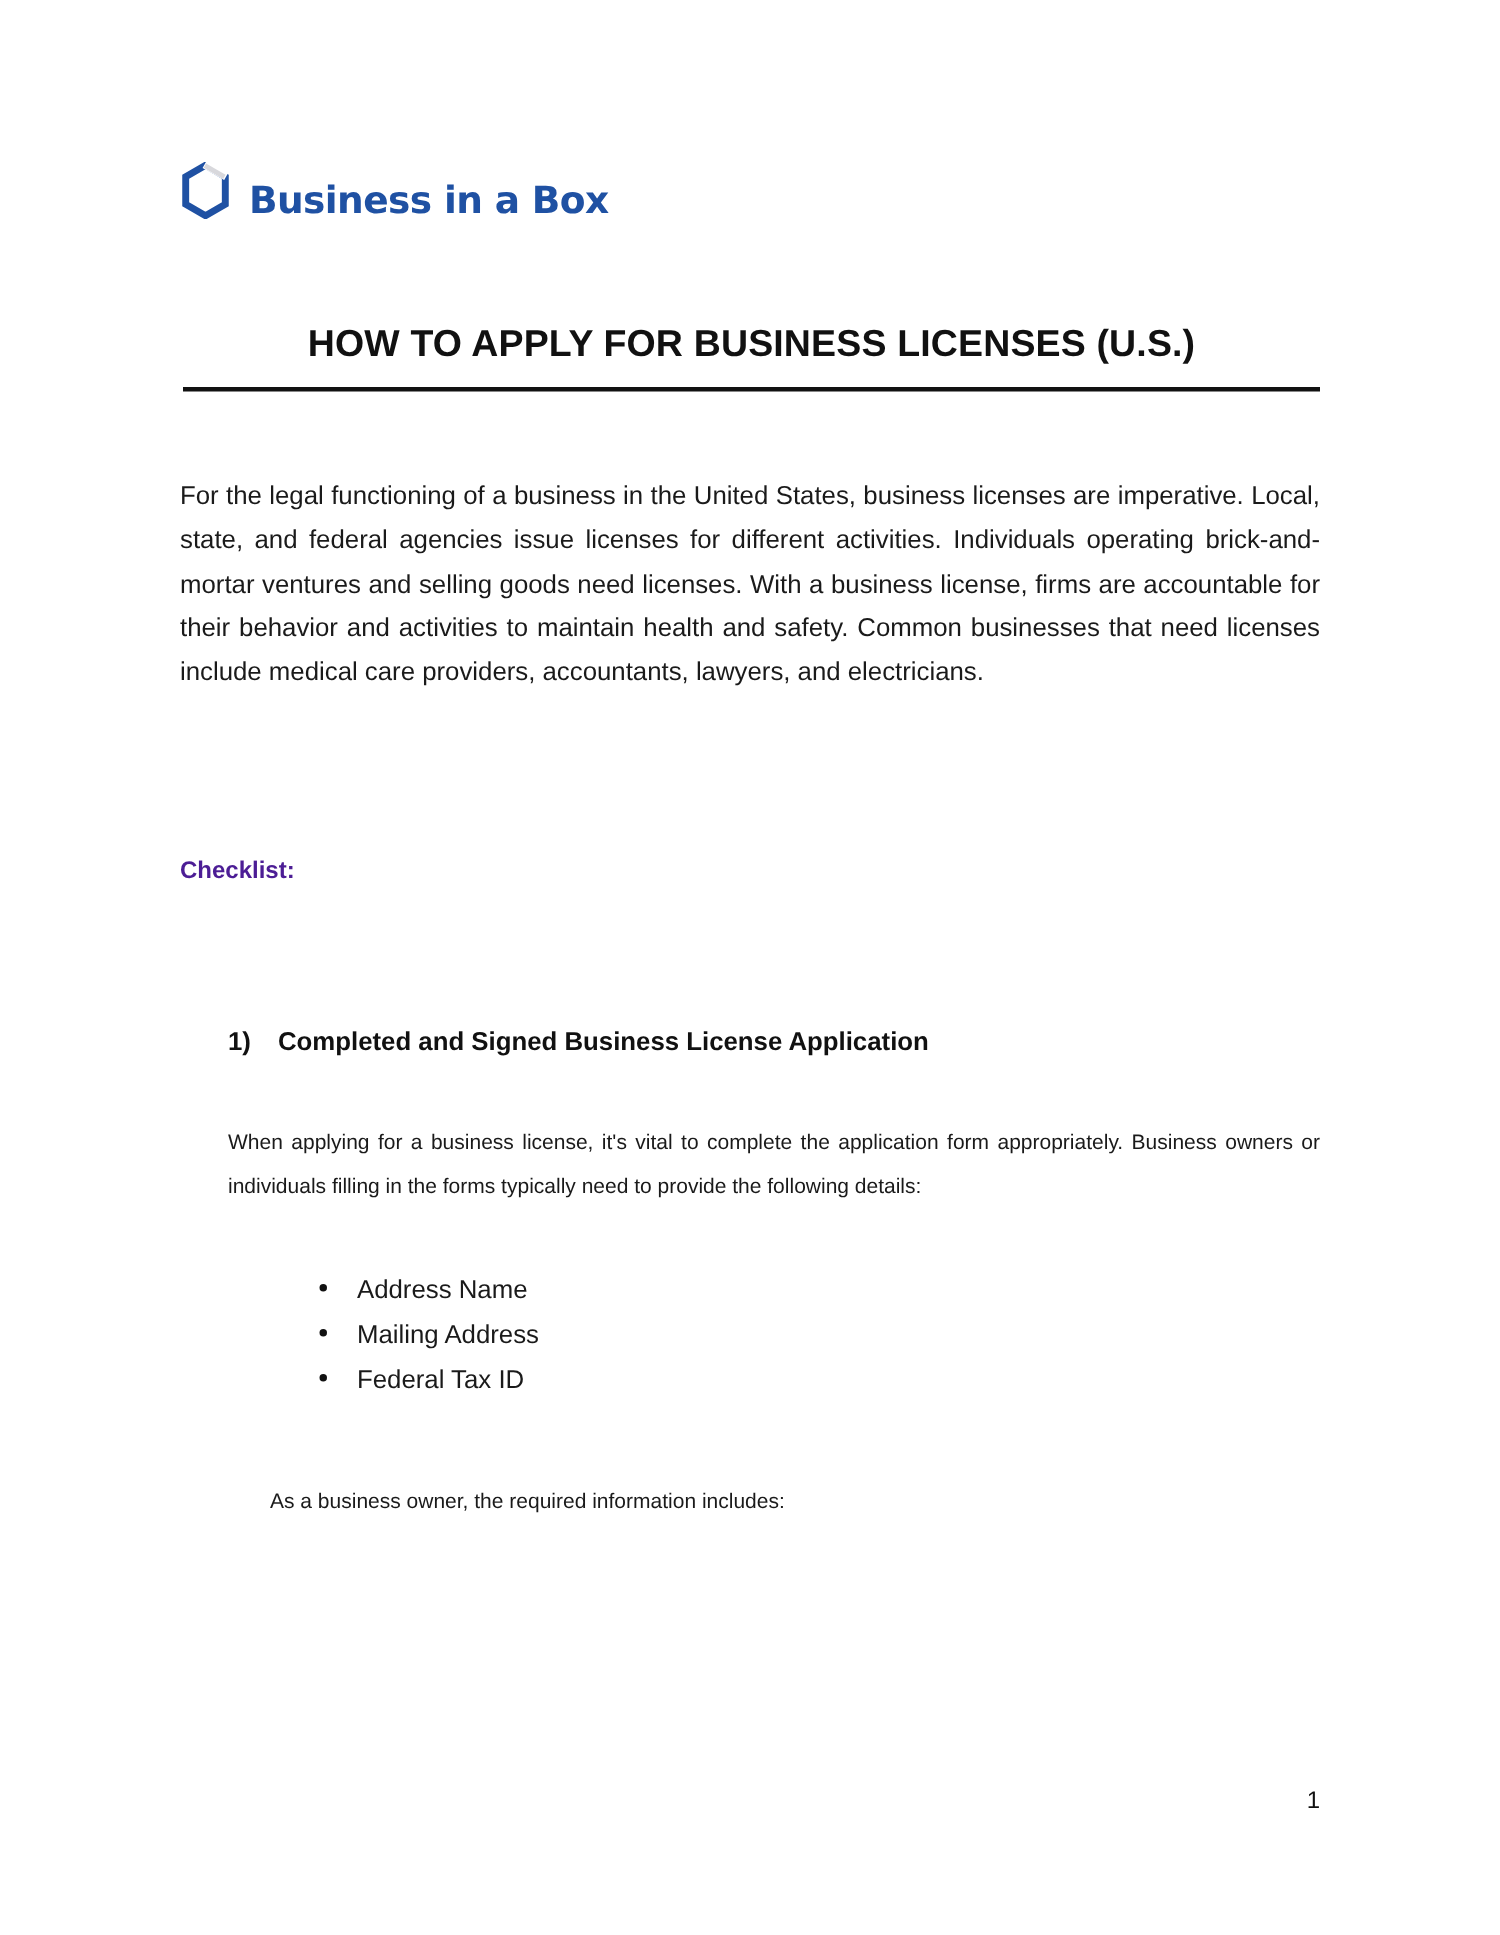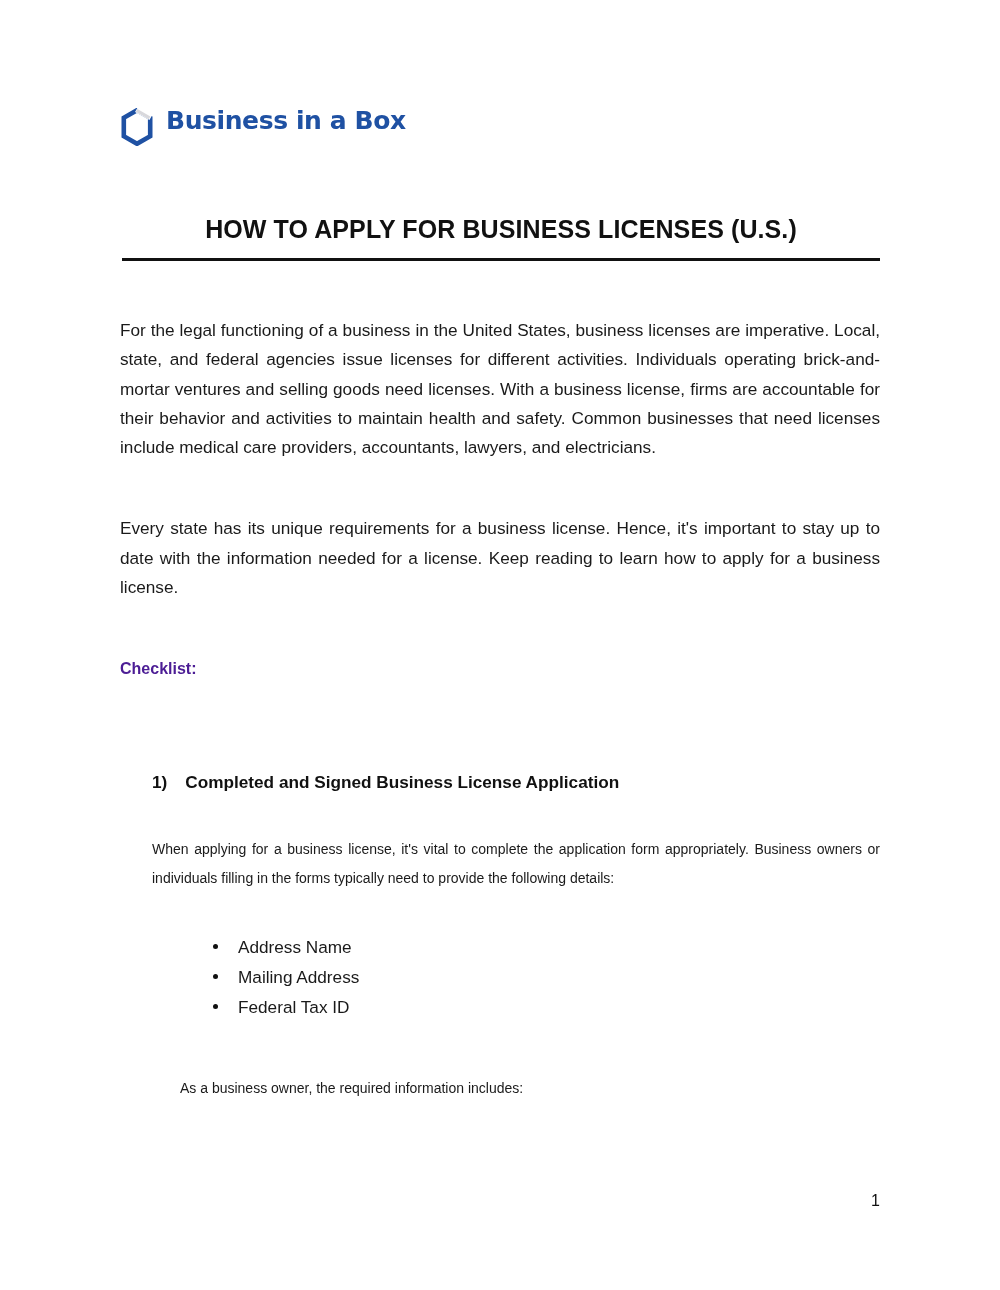--- a/index.html
+++ b/index.html
@@ -19,21 +19,21 @@
     overflow: hidden;
     box-sizing: border-box;
   }
 
   
   .logo-block {
     position: absolute;
     left: 120px;
     top: 108px;
     display: flex;
-    align-items: flex-start;
+    align-items: flex-end;
     gap: 12px;
   }
   .logo-mark {
     width: 34px;
     height: 38px;
     flex: 0 0 auto;
     display: block;
   }
   .logo-text {
     font-family: "DejaVu Sans", sans-serif;
@@ -170,21 +170,20 @@
 
   <h1 class="doc-title">HOW TO APPLY FOR BUSINESS LICENSES (U.S.)</h1>
   <div class="title-rule"></div>
 
   <div class="content">
 
     <p class="body">For the legal functioning of a business in the United States, business licenses are imperative. Local, state, and federal agencies issue licenses for different activities. Individuals operating brick-and-mortar ventures and selling goods need licenses. With a business license, firms are accountable for their behavior and activities to maintain health and safety. Common businesses that need licenses include medical care providers, accountants, lawyers, and electricians.</p>
 
     <div class="gap-para"></div>
 
-    <p class="body">Every state has its unique requirements for a business license. Hence, it's important to stay up to date with the information needed for a license. Keep reading to learn how to apply for a business license.</p>
 
     <div class="gap-para"></div>
 
     <p class="section-label">Checklist:</p>
 
     <div class="gap-para"></div>
     <div style="height:32px"></div>
 
     <p class="numbered">
       <span class="marker">1)</span>

